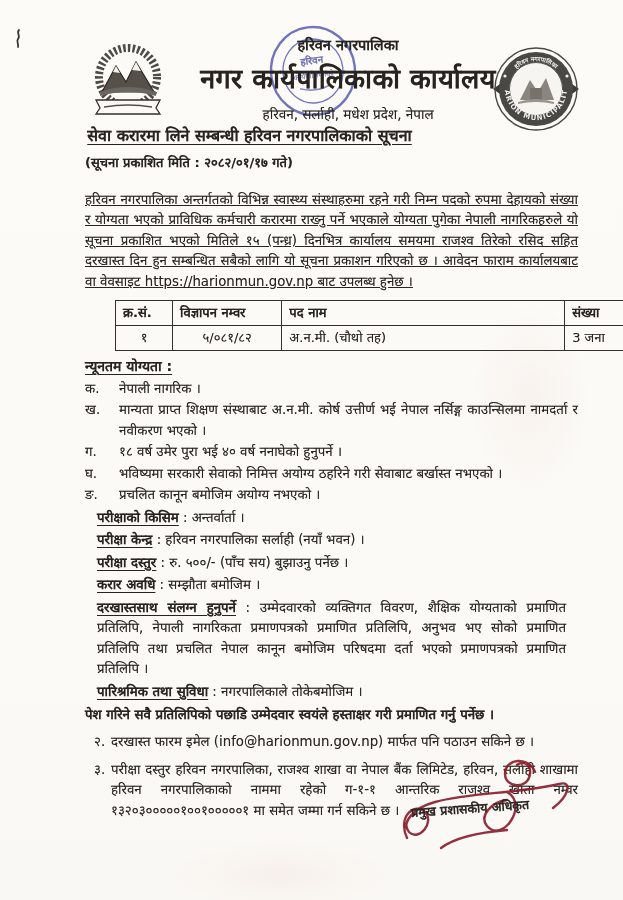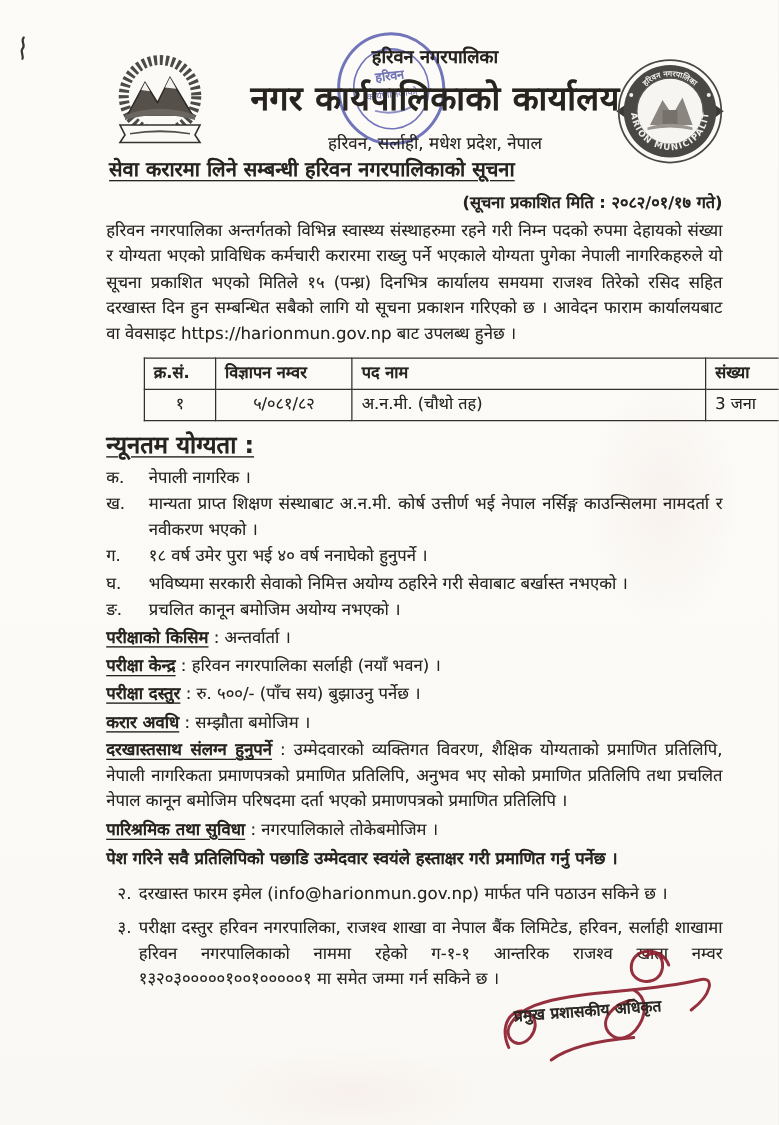--- a/index.html
+++ b/index.html
@@ -17,31 +17,31 @@
         opacity:.78;mix-blend-mode:multiply;}
   .header-text{position:absolute;left:150px;top:34px;width:396px;text-align:center;}
   .muni-line{font-size:14.5px;font-weight:bold;}
   .office-title{font-size:27px;font-weight:bold;margin-top:5px;white-space:nowrap;letter-spacing:.3px;}
   .address-line{font-size:13.5px;font-weight:normal;margin-top:9px;}
   .notice-title{position:absolute;top:124px;left:0;width:499px;text-align:center;font-weight:bold;
         font-size:16px;}
   .u{text-decoration:underline;text-decoration-thickness:1.4px;text-underline-offset:3px;}
   
   .doc-body{position:absolute;top:153px;left:85px;width:493px;font-size:13.3px;line-height:1.54;}
-  .date-line{text-align:right;font-weight:bold;font-size:13px;margin-bottom:3px;}
-  .intro{text-align:justify;margin:0;}
+  .date-line{text-align:left;font-weight:bold;font-size:13px;margin-bottom:17px;}
+  .intro{text-align:justify;margin:0;text-decoration:underline;}
   table.vac{border-collapse:collapse;margin:8px 0 5px 30px;width:512px;}
   table.vac th,table.vac td{border:1.7px solid #34302b;padding:2px 7px;font-size:13px;vertical-align:top;}
   table.vac th{font-weight:bold;text-align:left;}
   .c{text-align:center;}
-  .sec-head{font-weight:bold;font-size:19px;margin:3px 0 1px;}
+  .sec-head{font-weight:bold;font-size:14px;margin:3px 0 1px;}
   .qual-item{display:flex;margin:1px 0;}
   .qual-label{flex:none;width:34px;}
   .qual-text{flex:1;text-align:justify;}
-  .detail{margin:2px 0;text-align:justify;}
+  .detail{margin:2px 12px;text-align:justify;}
   .detail .lbl{font-weight:bold;}
   .copies-note{margin:3px 0 2px;font-weight:bold;}
   .note-item{display:flex;margin:7px 0 0;}
   .note-num{flex:none;width:17px;margin-left:9px;}
   .note-text{flex:1;text-align:justify;}
   
   .signature{position:absolute;right:26px;top:752px;width:210px;height:120px;}
   .sig-title{position:absolute;top:48px;left:24px;font-size:12.5px;font-weight:bold;color:#2c2824;
         transform:rotate(-4deg);white-space:nowrap;}
   .sig-scribble{position:absolute;top:0;left:0;}

